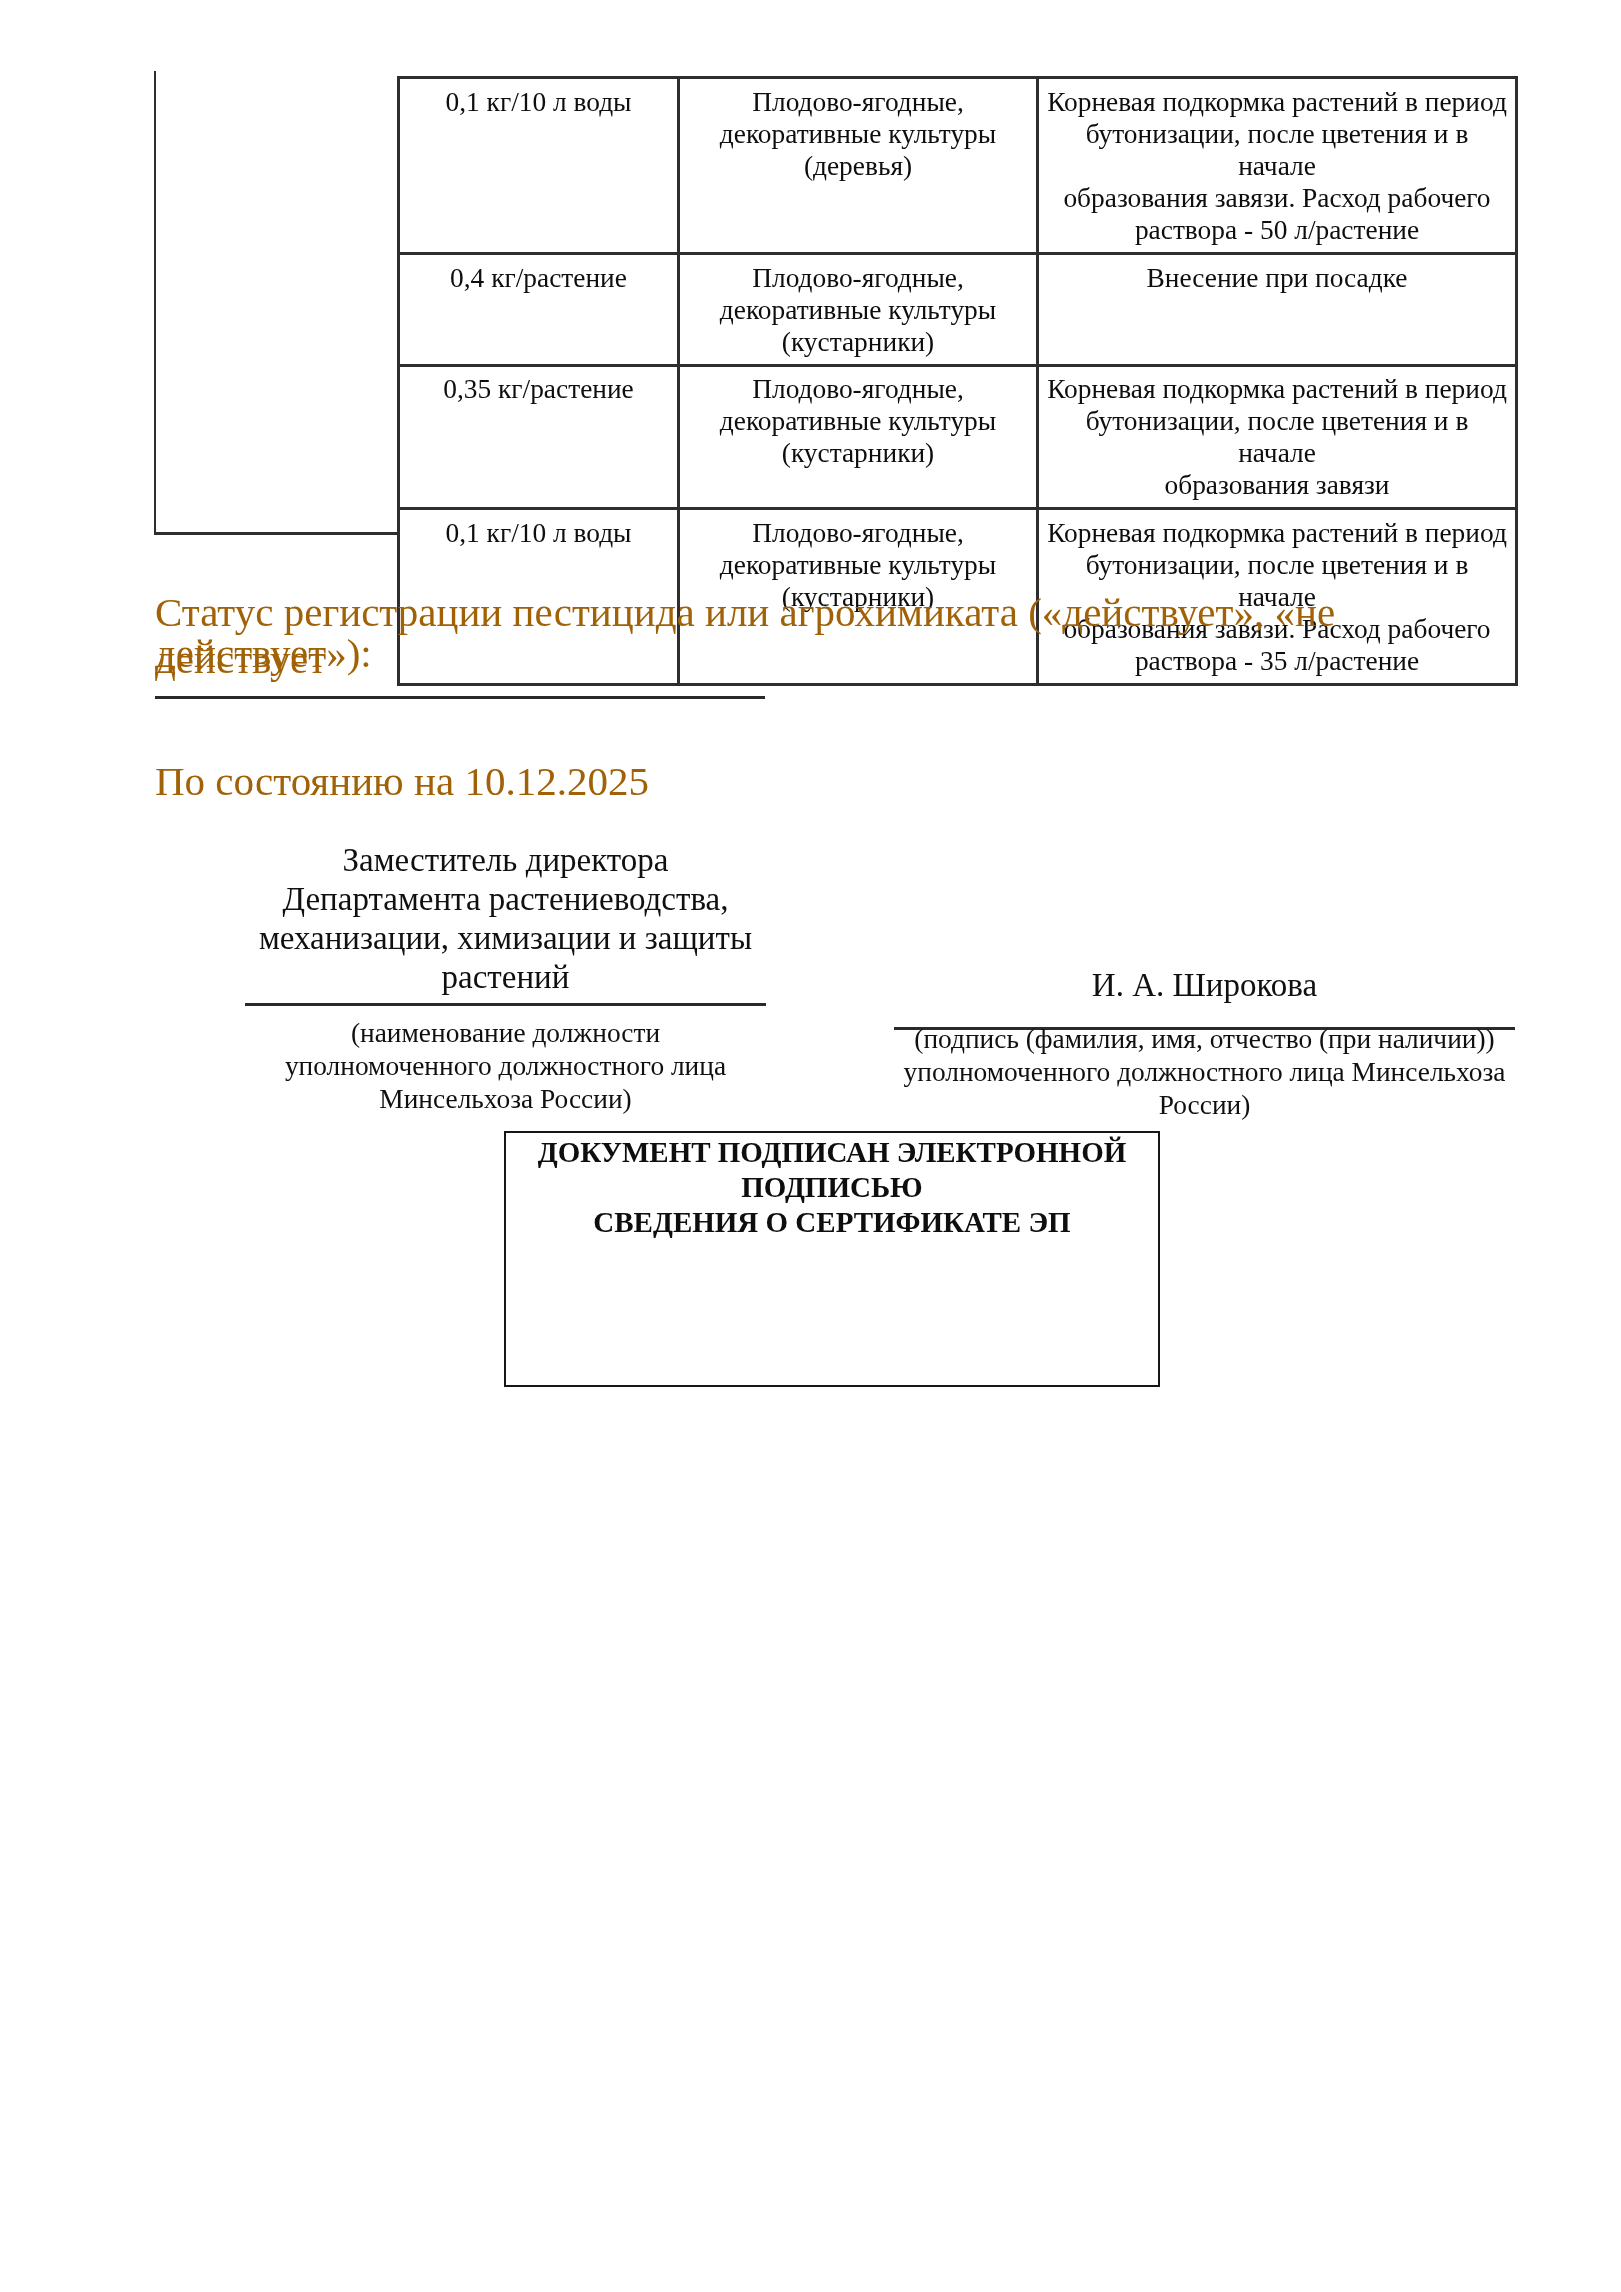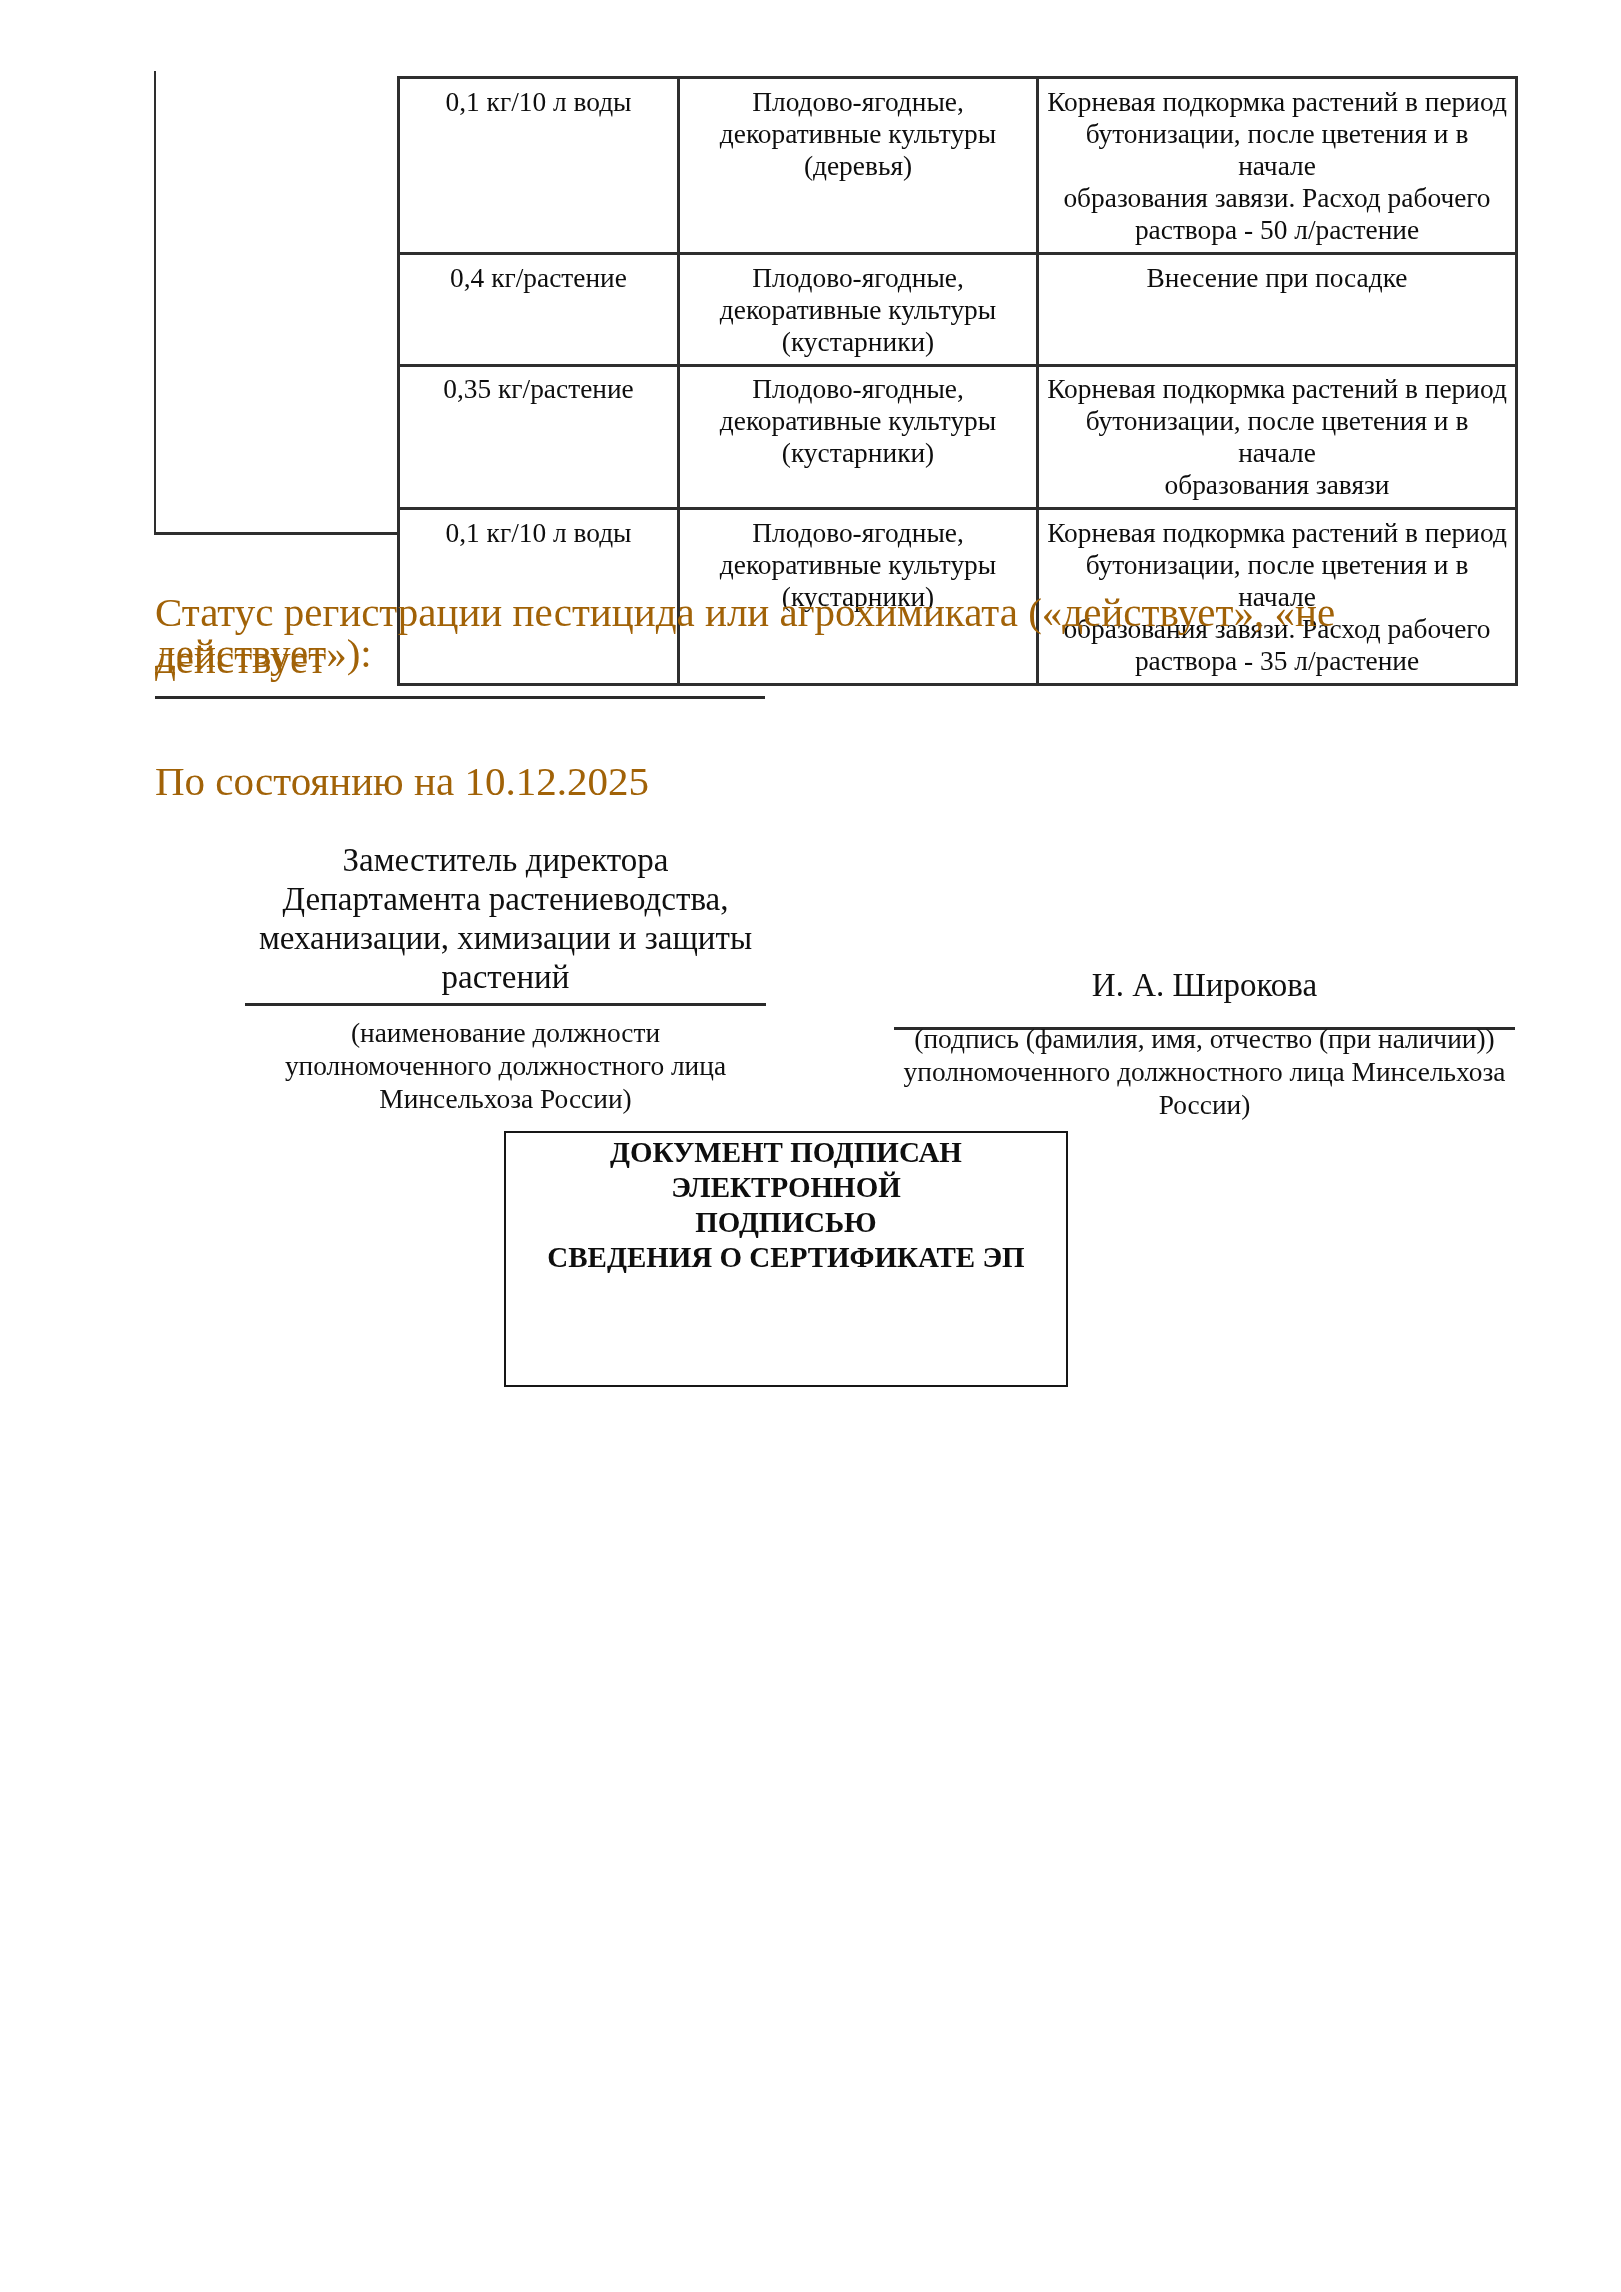--- a/index.html
+++ b/index.html
@@ -76,21 +76,21 @@
     padding-bottom: 22px;
   }
   .sig-name-caption {
     left: 894px; top: 1023px; width: 621px;
     text-align: center;
     font-size: 27.4px; line-height: 33px;
   }
 
   
   .esig-box {
-    left: 504px; top: 1131px; width: 564px; height: 256px;
+    left: 504px; top: 1131px; width: 656px; height: 256px;
     border: 2.9px solid #161616;
     box-sizing: border-box;
     padding: 2px 9.8px 0 9.8px;
     font-size: 29px; line-height: 35px;
     color: #0e0e0e;
   }
   .esig-title { font-weight: bold; text-align: center; }
   .esig-info  { text-align: left; }
 </style>
 </head>

